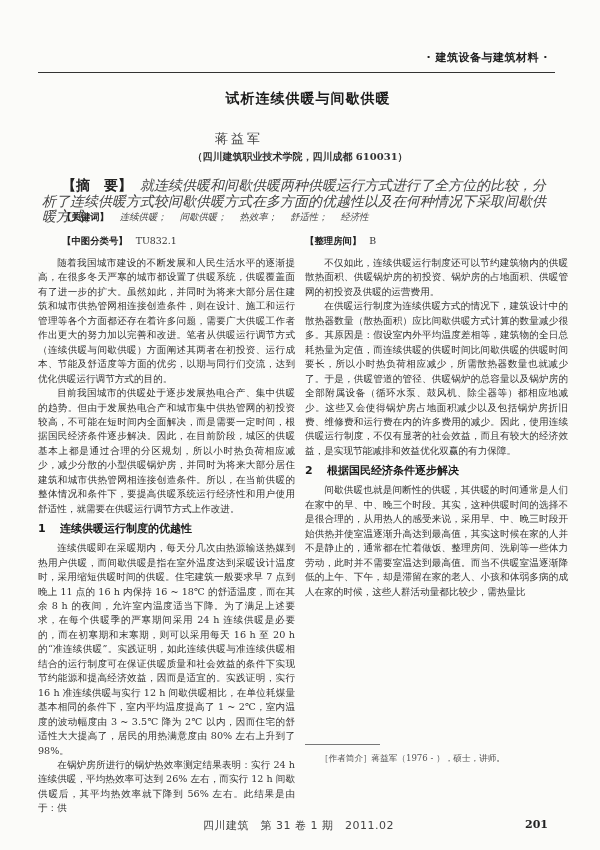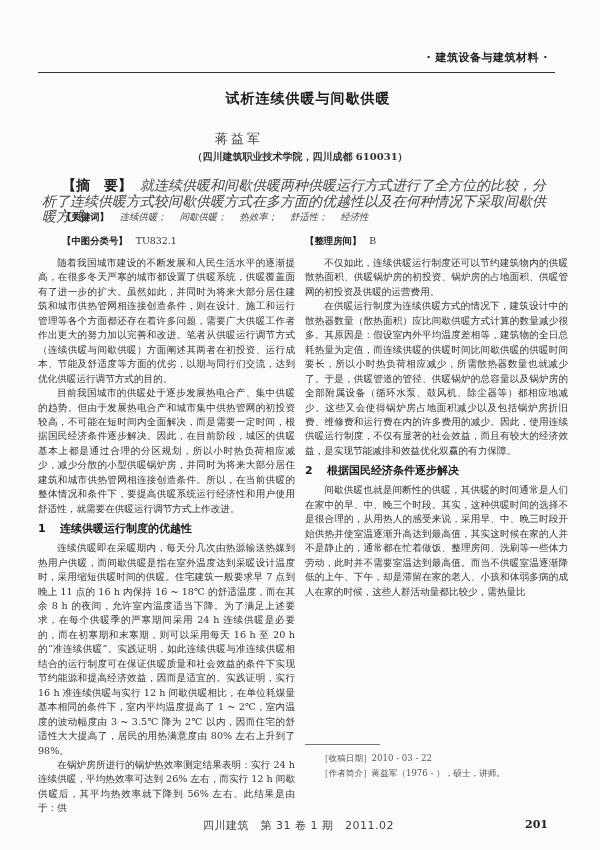--- a/index.html
+++ b/index.html
@@ -68,18 +68,17 @@
 
 <div class="abs col right">
   <p>不仅如此，连续供暖运行制度还可以节约建筑物内的供暖散热面积、供暖锅炉房的初投资、锅炉房的占地面积、供暖管网的初投资及供暖的运营费用。</p>
   <p>在供暖运行制度为连续供暖方式的情况下，建筑设计中的散热器数量（散热面积）应比间歇供暖方式计算的数量减少很多。其原因是：假设室内外平均温度差相等，建筑物的全日总耗热量为定值，而连续供暖的供暖时间比间歇供暖的供暖时间要长，所以小时热负荷相应减少，所需散热器数量也就减少了。于是，供暖管道的管径、供暖锅炉的总容量以及锅炉房的全部附属设备（循环水泵、鼓风机、除尘器等）都相应地减少。这些又会使得锅炉房占地面积减少以及包括锅炉房折旧费、维修费和运行费在内的许多费用的减少。因此，使用连续供暖运行制度，不仅有显著的社会效益，而且有较大的经济效益，是实现节能减排和效益优化双赢的有力保障。</p>
   <h2><span class="num">2</span><span>根据国民经济条件逐步解决</span></h2>
   <p>间歇供暖也就是间断性的供暖，其供暖的时间通常是人们在家中的早、中、晚三个时段。其实，这种供暖时间的选择不是很合理的，从用热人的感受来说，采用早、中、晚三时段开始供热并使室温逐渐升高达到最高值，其实这时候在家的人并不是静止的，通常都在忙着做饭、整理房间、洗刷等一些体力劳动，此时并不需要室温达到最高值。而当不供暖室温逐渐降低的上午、下午，却是滞留在家的老人、小孩和体弱多病的成人在家的时候，这些人群活动量都比较少，需热量比</p>
 </div>
 
 <div class="abs note-rule"></div>
 <div class="abs notes">
-  <div>［收稿日期］2010 - 03 - 22</div>
   <div>［作者简介］蒋益军（1976 - ），硕士，讲师。</div>
 </div>
 
 <div class="abs footer-journal">四川建筑　第 31 卷 1 期　2011.02</div>
 <div class="abs footer-page">201</div>
 
 </body></html>

